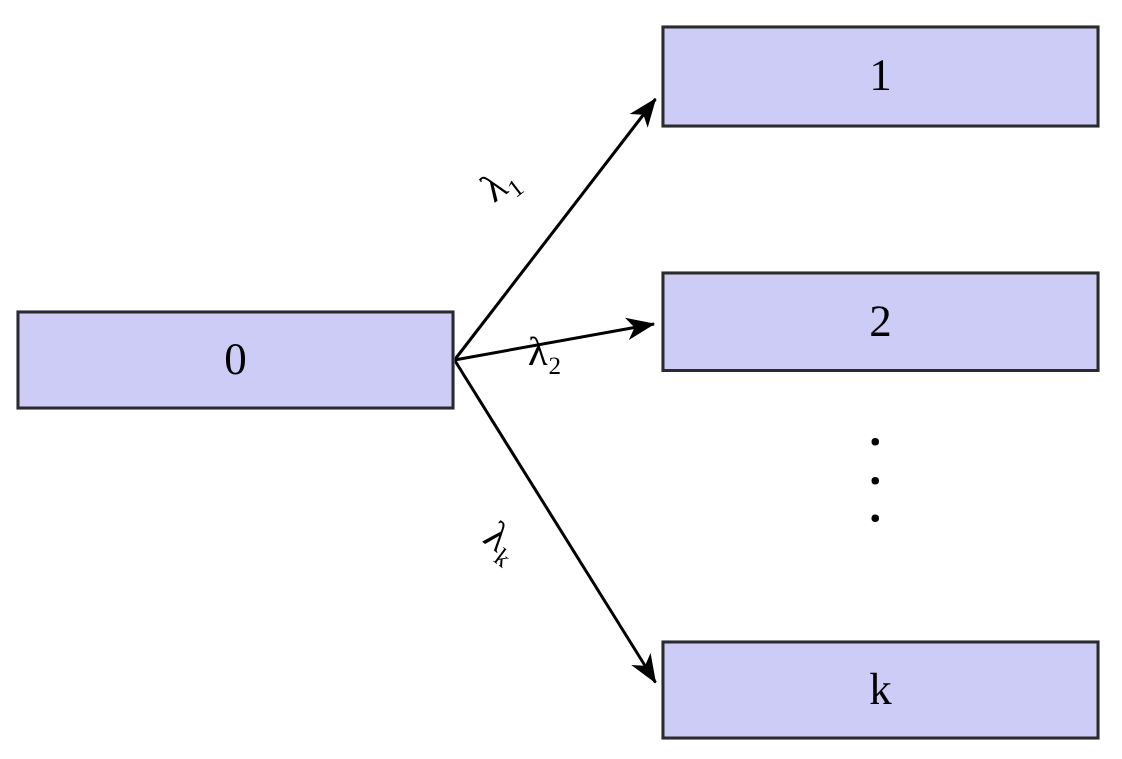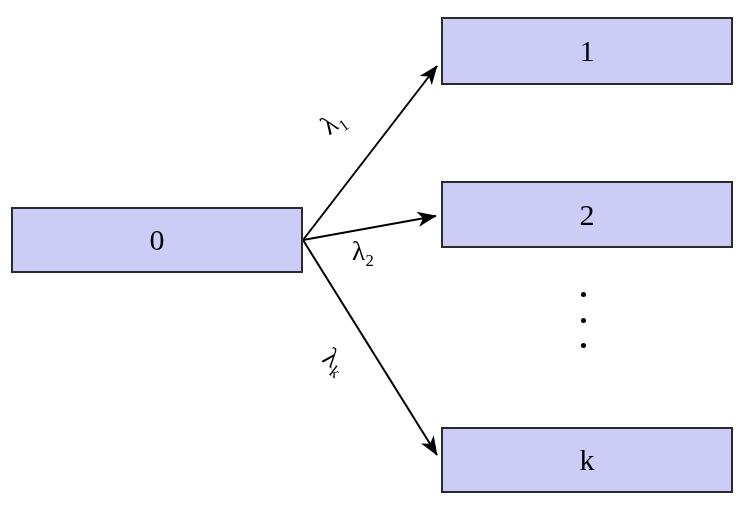--- a/index.html
+++ b/index.html
@@ -58,21 +58,21 @@
     left: 0.03em;
   }
   #edge-label-lambda1 {
     left: 322px;
     top: 109px;
     transform: rotate(-37deg);
     transform-origin: center center;
   }
   #edge-label-lambda2 {
     left: 352px;
-    top: 238px;
+    top: 221px;
   }
   #edge-label-lambdak {
     left: 324px;
     top: 347px;
     transform: rotate(37deg);
     transform-origin: center center;
   }
   #vertical-dots {
     position: absolute;
     left: 566px;

